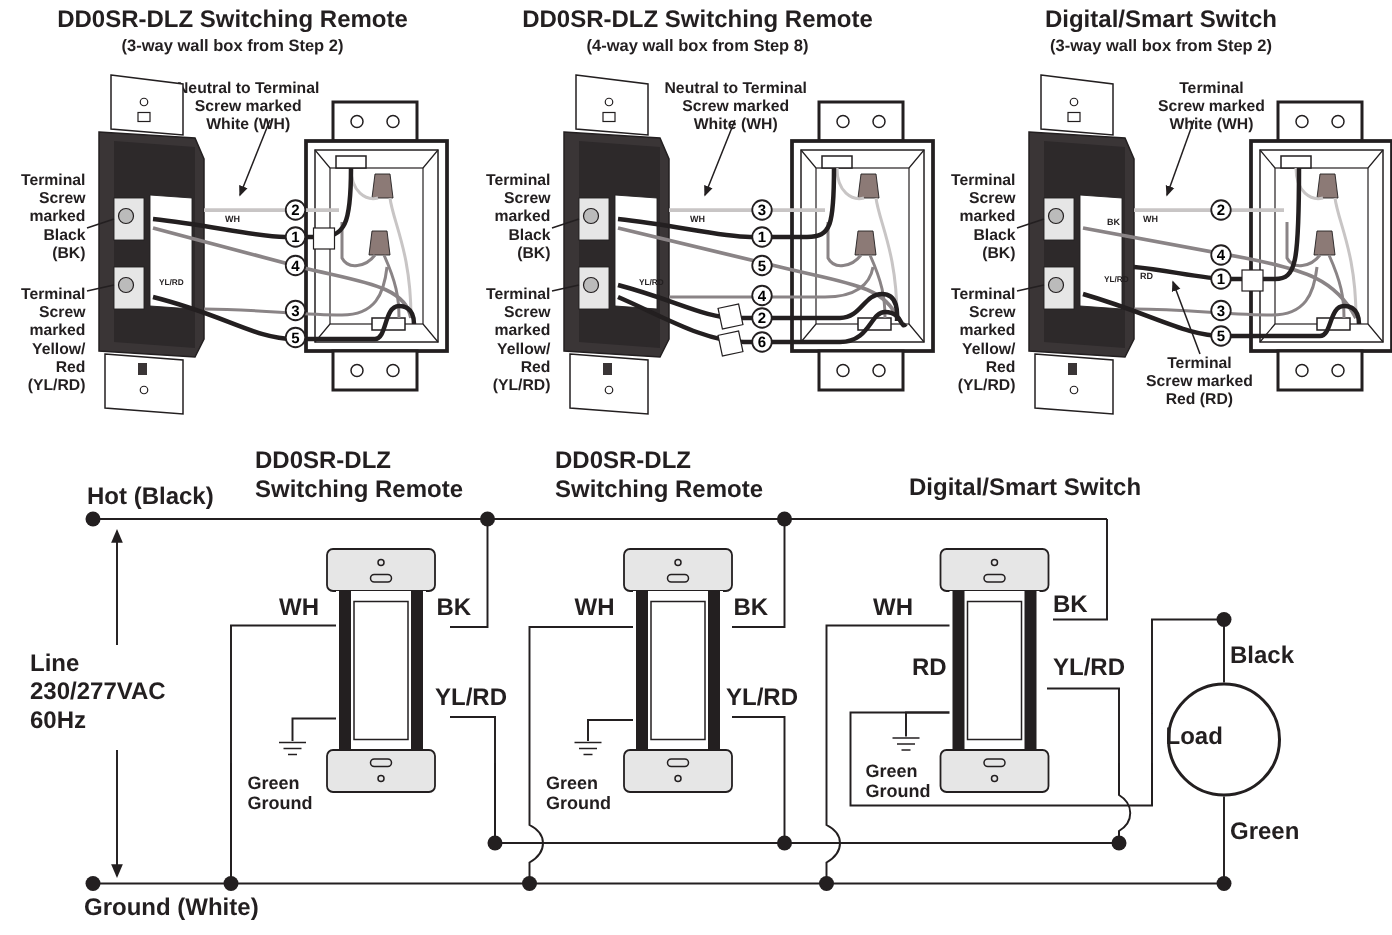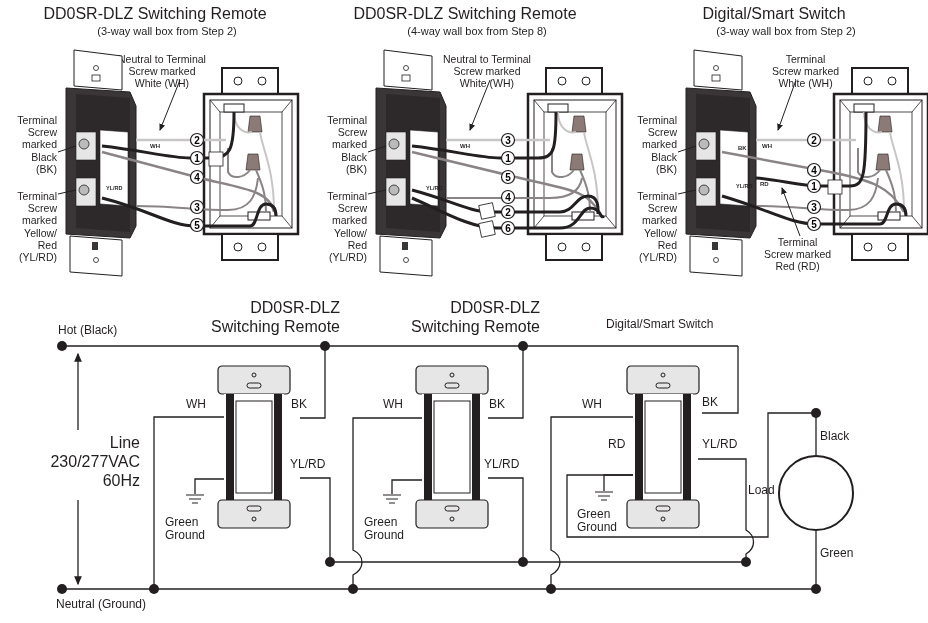--- a/index.html
+++ b/index.html
@@ -1,24 +1,24 @@
 <!DOCTYPE html>
 <html><head>
 <meta charset="utf-8">
 <style>
   html, body { margin:0; padding:0; background:#ffffff; }
   body { width:928px; height:623px; position:relative; overflow:hidden;
          font-family:"Liberation Sans", sans-serif; color:#231f20; }
-  .t { position:absolute; font-weight:normal; white-space:nowrap; line-height:1; }
+  .t { position:absolute; font-weight:bold; white-space:nowrap; line-height:1; }
   .title { font-size:16px; text-align:center; }
-  .sub { font-size:11px; text-align:center;padding-left:12px; }
+  .sub { font-size:11px; text-align:center; }
   .lbl { font-size:10.5px; text-align:right; line-height:12.2px; white-space:pre; }
   .lblc { font-size:10.5px; text-align:center; line-height:12px; white-space:pre; }
-  .sch { font-size:12px; }
-  .schc { font-size:16px; text-align:right; line-height:19px; white-space:pre; }
+  .sch { font-size:16px; }
+  .schc { font-size:16px; text-align:left; line-height:19px; white-space:pre; }
   .gnd { font-size:12px; line-height:13px; white-space:pre; }
   svg { position:absolute; left:0; top:0; }
   .panel { position:absolute; }
 </style>
 </head>
 <body>
 
 <div class="panel">
   <div class="t title" style="left:0;width:310px;top:6px;">DD0SR-DLZ Switching Remote</div>
   <div class="t sub" style="left:0;width:310px;top:26px;">(3-way wall box from Step 2)</div>
@@ -343,21 +343,21 @@
   <g>
       <use href="#ground" x="604" y="492"></use>
     </g>
 
   <g>
     <circle cx="816" cy="493" r="37" fill="#fff" stroke="#231f20" stroke-width="2"></circle>
   </g>
 </svg>
 
 <div class="t sch" style="left:58px;top:324px;">Hot (Black)</div>
-<div class="t sch" style="left:56px;top:598px;">Neutral (Ground)</div>
+<div class="t sch" style="left:56px;top:598px;">Ground (White)</div>
 <div class="t schc" style="left:20px;width:120px;top:433px;">Line
 230/277VAC
 60Hz</div>
 
 <div class="t schc" style="left:170px;width:170px;top:298px;">DD0SR-DLZ
 Switching Remote</div>
 <div class="t sch" style="left:186px;top:398px;">WH</div>
 <div class="t sch" style="left:291px;top:398px;">BK</div>
 <div class="t sch" style="left:290px;top:458px;">YL/RD</div>
 <div class="t gnd" style="left:165px;top:516px;">Green
@@ -372,15 +372,15 @@
 Ground</div>
 
 <div class="t sch" style="left:606px;top:318px;">Digital/Smart Switch</div>
 <div class="t sch" style="left:582px;top:398px;">WH</div>
 <div class="t sch" style="left:702px;top:396px;">BK</div>
 <div class="t sch" style="left:608px;top:438px;">RD</div>
 <div class="t sch" style="left:702px;top:438px;">YL/RD</div>
 <div class="t gnd" style="left:577px;top:508px;">Green
 Ground</div>
 
-<div class="t sch" style="left:748px;top:484px;">Load</div>
+<div class="t sch" style="left:777px;top:484px;">Load</div>
 <div class="t sch" style="left:820px;top:430px;">Black</div>
 <div class="t sch" style="left:820px;top:547px;">Green</div>
 
 </body></html>

